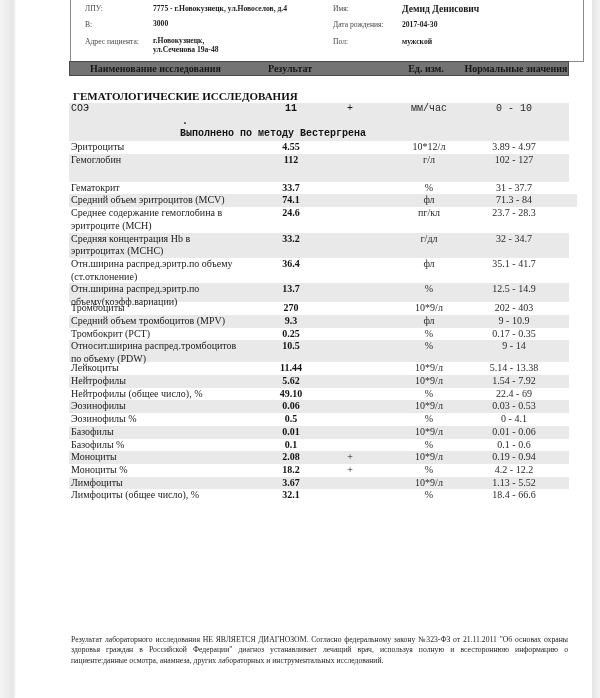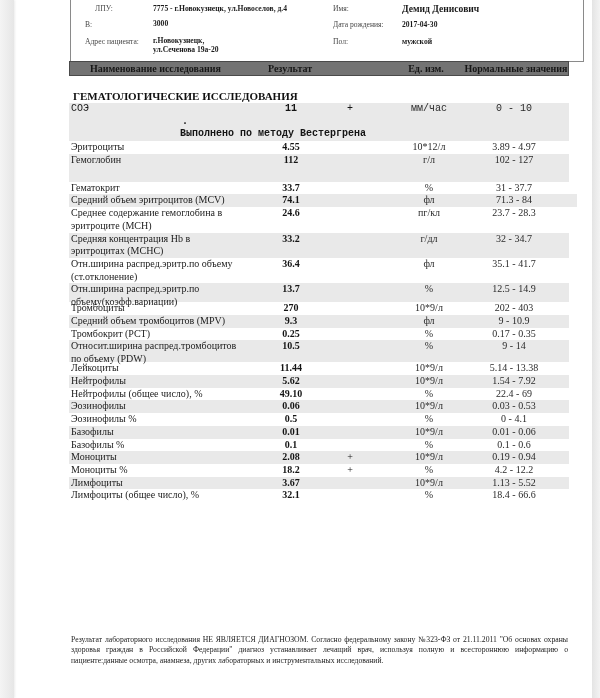--- a/index.html
+++ b/index.html
@@ -42,27 +42,27 @@
   .footer .fl { display:block; white-space:nowrap; }
   .footer .fl.j { text-align:justify; text-align-last:justify; white-space:normal; }
 </style>
 </head>
 <body>
 
 <div class="side-left"></div>
 <div class="side-right"></div>
 
 <div class="info-box">
-  <span class="lbl" style="left:24px;top:9px;">ЛПУ:</span>
+  <span class="lbl" style="left:14px;top:9px;">ЛПУ:</span>
   <span class="val" style="left:82px;top:9px;">7775 - г.Новокузнецк, ул.Новоселов, д.4</span>
   <span class="lbl" style="left:14px;top:25px;">В:</span>
   <span class="val" style="left:82px;top:24px;text-align:right;">3000</span>
   <span class="lbl" style="left:14px;top:42px;">Адрес пациента:</span>
   <span class="val" style="left:82px;top:41px;">г.Новокузнецк,
-ул.Сеченова 19а-20</span>
+ул.Сеченова 19а-48</span>
 
   <span class="lbl" style="left:262px;top:9px;">Имя:</span>
   <span class="val big" style="left:331px;top:9px;">Демид Денисович</span>
   <span class="lbl" style="left:262px;top:25px;">Дата рождения:</span>
   <span class="val" style="left:331px;top:25px;">2017-04-30</span>
   <span class="lbl" style="left:262px;top:42px;">Пол:</span>
   <span class="val" style="left:331px;top:42px;">мужской</span>
 </div>
 
 <div class="thead">

